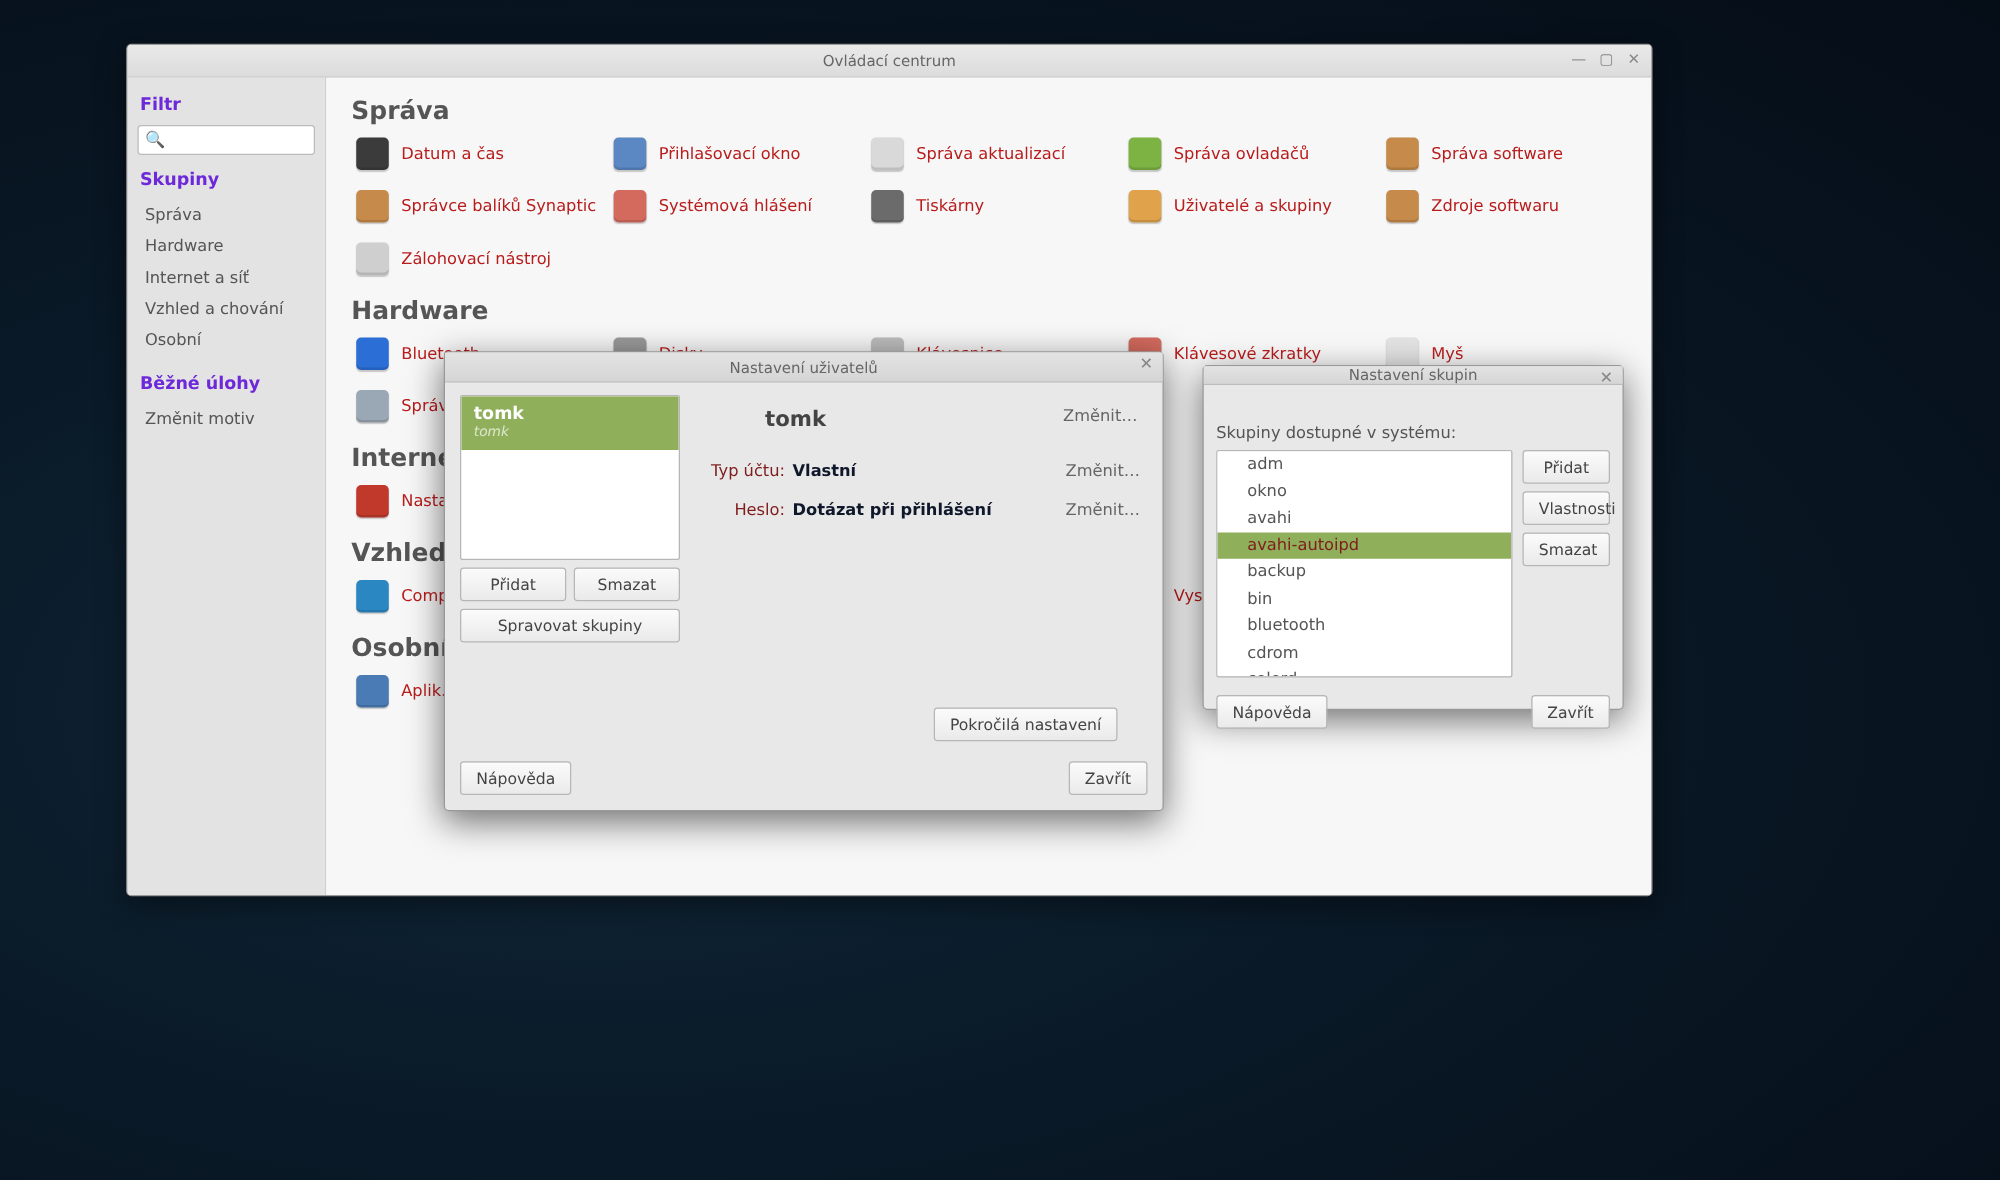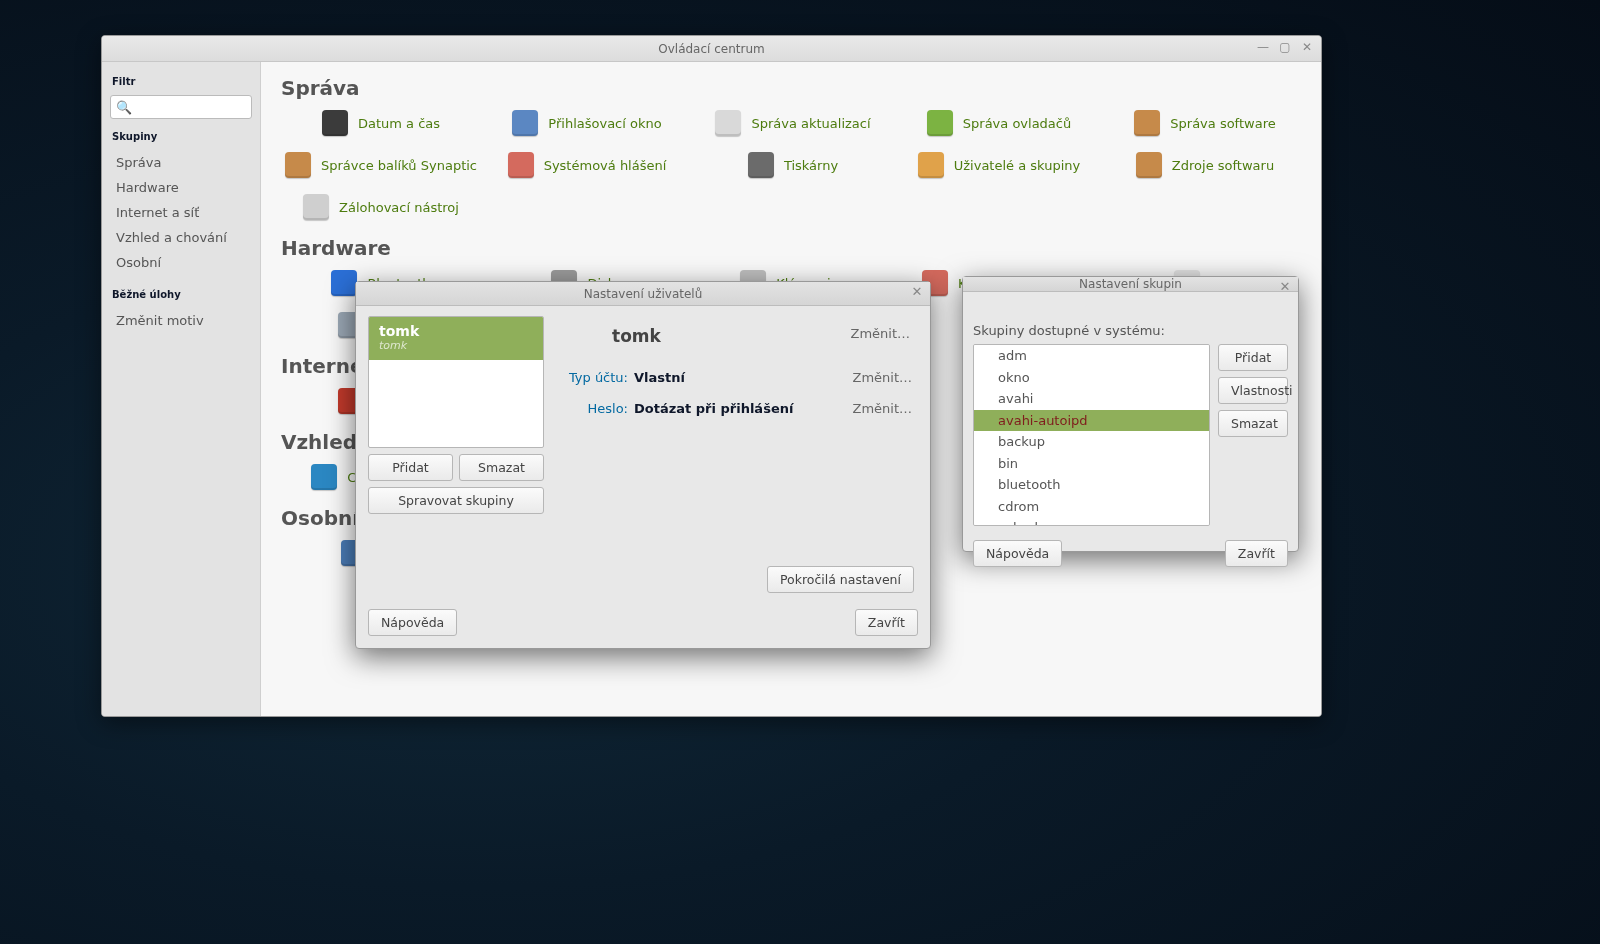--- a/index.html
+++ b/index.html
@@ -47,23 +47,23 @@
 
   .cc-body { flex: 1; display: flex; overflow: hidden; }
 
   .sidebar {
     width: 159px;
     background: #e3e3e3;
     border-right: 1px solid #cfcfcf;
     padding: 10px 8px;
   }
   .sb-heading {
-    color: #0f172a;
+    color: #6d28d9;
     font-weight: bold;
-    font-size: 10px;
+    font-size: 14px;
     margin: 4px 2px 8px;
   }
   .sb-search {
     display: flex; align-items: center;
     background: #fff; border: 1px solid #bbb; border-radius: 3px;
     padding: 3px 5px; margin-bottom: 12px;
   }
   .sb-search .mag { color:#888; font-size:13px; margin-right:4px; }
   .sb-search input {
     border: 0; outline: 0; width: 100%; font-size: 12px; background: transparent;
@@ -89,22 +89,21 @@
   }
   .cat-grid {
     display: grid;
     grid-template-columns: repeat(5, 200px);
     column-gap: 6px; row-gap: 12px;
     margin-bottom: 14px;
   }
   .app {
     display: flex; align-items: center; gap: 10px;
     padding: 2px 4px; cursor: pointer;
-    color: #4d7c0f;
-    justify-content: center;
+    color: #b91c1c;
   }
   .app .ic {
     width: 26px; height: 26px; border-radius: 4px;
     display:flex;align-items:center;justify-content:center;
     font-size:15px; color:#fff;
     box-shadow: inset 0 -2px rgba(0,0,0,.12), 0 1px 1px rgba(0,0,0,.2);
   }
 
   
   .dialog {
@@ -162,33 +161,33 @@
   .lr-btns .btn { flex:1; }
   .linklike {
     color:#555; cursor:pointer;
   }
 
   .users-right { flex:1; padding: 4px 6px 0 0; position:relative;}
   .ur-name { font-size:17px; font-weight:bold; color:#444; margin: 6px 0 24px 56px;}
   .field {
     display:flex; align-items:center; margin-bottom:16px;
   }
-  .field .lbl { width:72px; text-align:right; color:#0369a1; margin-right:6px;}
+  .field .lbl { width:72px; text-align:right; color:#7f1d1d; margin-right:6px;}
   .field .val { font-weight:bold; color:#0f172a; flex:1;}
   .field .chg { color:#666; cursor:pointer;}
   .ur-change-name { position:absolute; right:8px; top:10px; color:#666; cursor:pointer;}
-  .adv-row { position:absolute; right:4px; bottom:0;}
+  .adv-row { position:absolute; right:24px; bottom:0;}
   .users-footer {
     display:flex; justify-content:space-between;
     padding: 8px 12px 12px;
   }
 
   
   .groups-dialog {
-    left: 962px; top: 276px;
+    left: 962px; top: 292px;
     width: 337px; height: 276px;
   }
   .groups-body { flex:1; padding:8px 10px 6px; display:flex; flex-direction:column;margin-top:23px;}
   .gb-label { color:#555; margin-bottom:6px;}
   .gb-row { display:flex; gap:8px; flex:1; min-height:0;}
   .glist {
     flex:1; border:1px solid #b6b6b6; background:#fff; border-radius:2px;
     overflow-y:auto; max-height:182px;
     scrollbar-width: thin;
   }

